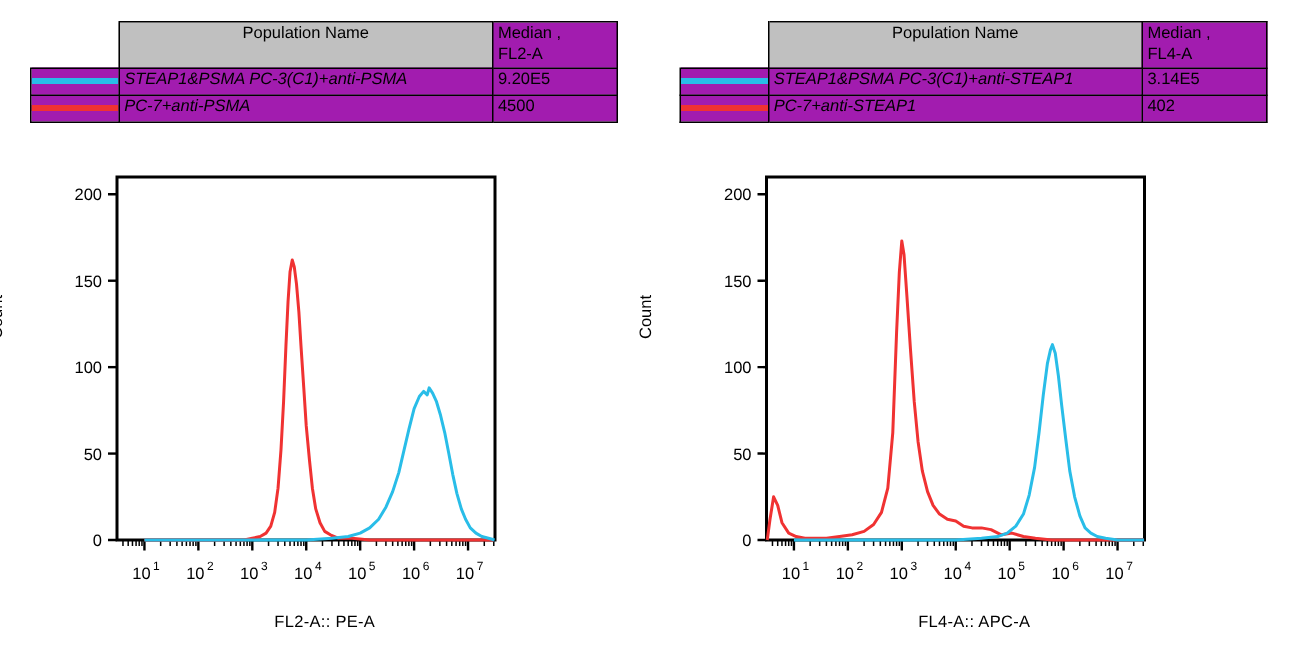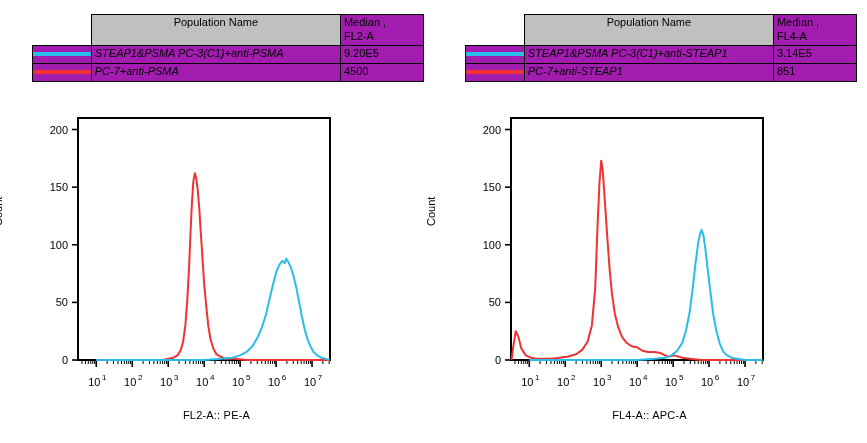--- a/index.html
+++ b/index.html
@@ -21,21 +21,21 @@
     top: 0;
     width: 433px;
     height: 443px;
   }
   #panel-left  { left: 0px; }
   #panel-right { left: 433px; }
 
   
   .legend-table {
     position: absolute;
-    left: 32px;
+    left: 20px;
     top: 14px;
     width: 392px;
     border-collapse: collapse;
     table-layout: fixed;
     font-size: 11px;
     line-height: 1.25;
   }
   .legend-table td, .legend-table th {
     border: 1px solid #000000;
     padding: 1px 3px;
@@ -265,21 +265,21 @@
           <div class="swatch-line swatch-cyan"></div>
         </td>
         <td class="cell-name">STEAP1&amp;PSMA PC-3(C1)+anti-STEAP1</td>
         <td class="cell-median">3.14E5</td>
       </tr>
       <tr>
         <td class="cell-swatch">
           <div class="swatch-line swatch-red"></div>
         </td>
         <td class="cell-name">PC-7+anti-STEAP1</td>
-        <td class="cell-median">851</td>
+        <td class="cell-median">402</td>
       </tr>
     </tbody>
   </table>
 
   <div class="plot-area">
     <svg class="plot-svg" id="svg-1" width="433" height="335">
         <rect x="78" y="10" width="252" height="242" fill="none" stroke="#000" stroke-width="2"></rect>
         <line x1="72" y1="252" x2="78" y2="252" stroke="#000" stroke-width="1.6"></line>
         <text x="68" y="256" text-anchor="end" class="tick-lbl">0</text>
         <line x1="72" y1="194.38095238095238" x2="78" y2="194.38095238095238" stroke="#000" stroke-width="1.6"></line>

